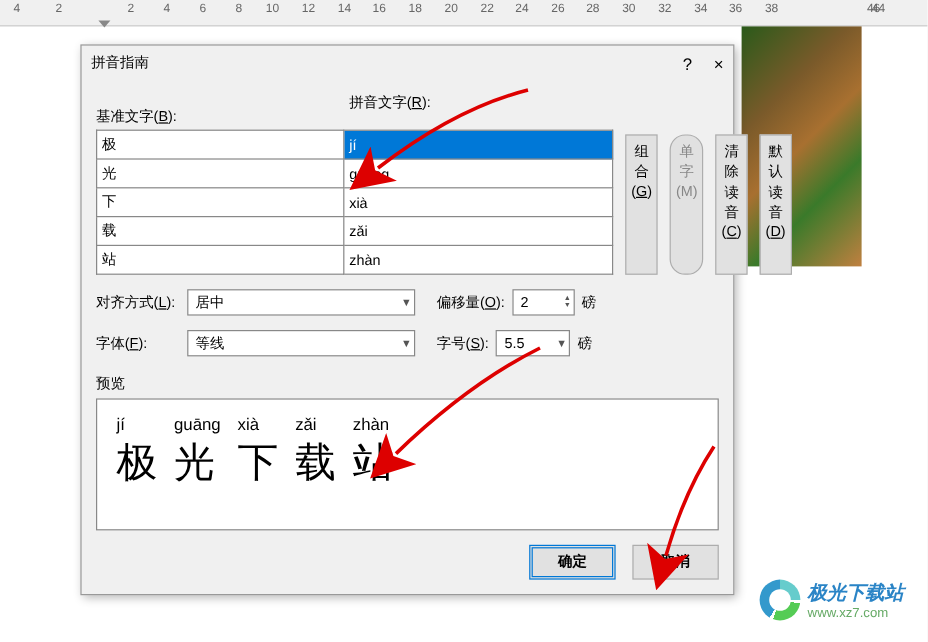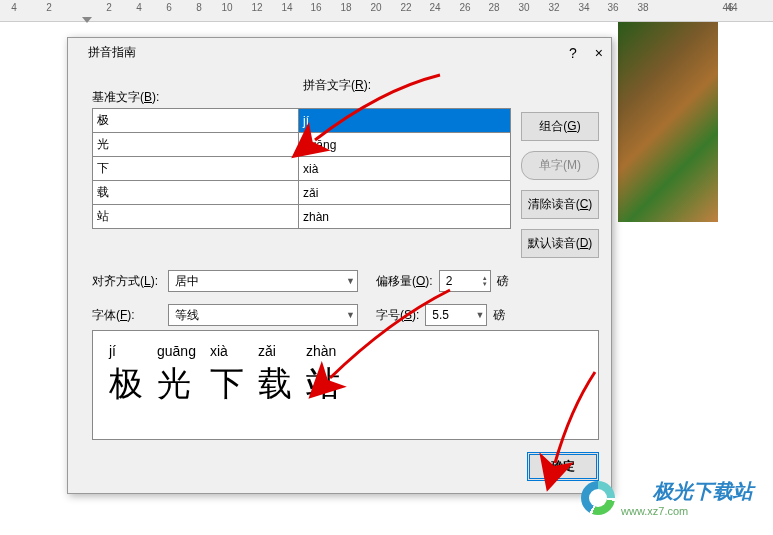--- a/index.html
+++ b/index.html
@@ -49,41 +49,40 @@
 
 
 .dialog {
   position: absolute;
   left: 67px;
   top: 37px;
   width: 545px;
   background: #f0f0f0;
   border: 1px solid #999;
   box-shadow: 2px 2px 8px rgba(0,0,0,0.3);
-  padding-left: 12px;
 }
 .titlebar {
   display: flex;
   align-items: center;
   justify-content: space-between;
   padding: 6px 8px;
   font-size: 12px;
 }
 .titlebar .right { display: flex; gap: 18px; }
 .titlebar .tbtn { cursor: pointer; font-size: 14px; }
 
 .dialog-body { padding: 10px 12px 12px 12px; }
 
 .row-labels { display: flex; margin-bottom: 2px; }
 .row-labels .l1 { width: 211px; margin-top: 12px; }
 .row-labels .l2 { flex: 1; }
 
 .main-area { display: flex; gap: 10px; }
 .table-area { flex: 1; }
-.btn-col { width: 78px; display: flex; flex-direction: column; gap: 10px; padding-top: 4px; }
+.btn-col { width: 78px; display: flex; flex-direction: row; gap: 10px; padding-top: 4px; }
 
 .tbl { border-collapse: collapse; width: 100%; }
 .tbl td {
   border: 1px solid #888;
   padding: 3px 4px;
   background: #fff;
   font-size: 12px;
   height: 20px;
 }
 .tbl td:first-child { width: 206px; }
@@ -169,21 +168,21 @@
 .watermark .swirl {
   width: 34px; height: 34px;
   border-radius: 50%;
   background: conic-gradient(#6cc 0deg 90deg, #fff 90deg 100deg, #5c5 100deg 200deg, #fff 200deg 210deg, #39c 210deg 360deg);
   position: relative;
 }
 .watermark .swirl::after {
   content: ""; position: absolute; inset: 8px;
   border-radius: 50%; background: #fff;
 }
-.watermark .txt .t1 { color: #2a84c6; font-size: 20px; font-weight: bold; font-style: italic; margin-left: 32px; }
+.watermark .txt .t1 { color: #2a84c6; font-size: 16px; font-weight: bold; font-style: italic; }
 .watermark .txt .t2 { color: #6a6; font-size: 11px; }
 
 u.hotkey { text-decoration: underline; }
 </style>
 </head>
 <body>
 
 <div class="ruler">
   <span class="rlabel" style="left:14px">4</span>
   <span class="rlabel" style="left:49px">2</span>
@@ -303,20 +302,21 @@
       <span class="lbl2">
         <span>字号(</span><u class="hotkey">S</u><span>):</span>
       </span>
       <div class="select sm">
         <span>5.5</span>
         <span class="chev">▼</span>
       </div>
       <span>磅</span>
     </div>
 
+    <div class="preview-label">预览</div>
     <div class="preview-box">
       <div class="ruby-line">
         <div class="glyph">
             <div class="py">jí</div>
             <div class="hz">极</div>
           </div>
         <div class="glyph">
             <div class="py">guāng</div>
             <div class="hz">光</div>
           </div>
@@ -330,20 +330,21 @@
           </div>
         <div class="glyph">
             <div class="py">zhàn</div>
             <div class="hz">站</div>
           </div>
       </div>
     </div>
 
     <div class="action-row">
       <div class="btn focus">确定</div>
+      <div class="btn">取消</div>
     </div>
 
   </div>
 </div>
 
 <svg class="arrow" style="left:0;top:0" width="773" height="535">
   <defs>
     <marker id="ah" markerWidth="12" markerHeight="12" refX="2" refY="6" orient="auto">
       <path d="M0,0 L12,6 L0,12 L3,6 Z" fill="#d00"></path>
     </marker>

